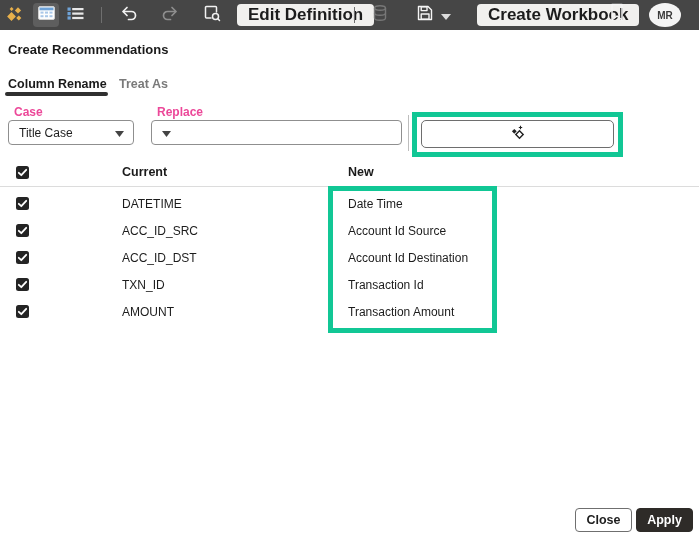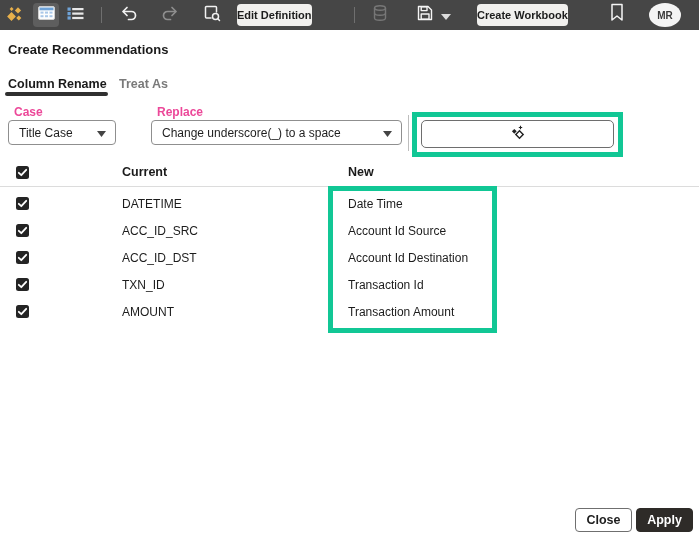--- a/index.html
+++ b/index.html
@@ -15,22 +15,22 @@
     font-family:"Liberation Sans", sans-serif;color:#1b1b1b;overflow:hidden;
   }
   
   .toolbar{position:absolute;top:0;left:0;width:699px;height:30px;background:var(--toolbar-bg);}
   .tb-icon{position:absolute;display:flex;align-items:center;justify-content:center;cursor:pointer;}
   .tb-iconbtn{width:26px;height:24px;top:3px;border-radius:4px;}
   .tb-iconbtn.selected{background:#5E5E5E;}
   .tb-sep{position:absolute;top:7px;width:1px;height:16px;background:#6F6F6F;}
   .tb-btn{
     position:absolute;top:4px;height:22px;display:flex;align-items:center;
-    background:#F1F0EE;border:none;border-radius:4px;padding:0 0;
-    font-family:"Liberation Sans",sans-serif;font-size:11px;font-weight:600;color:#1c1c1c;cursor:pointer;
+    background:#F1F0EE;border:none;border-radius:4px;padding:0 11px;
+    font-family:"Liberation Sans",sans-serif;font-size:17px;font-weight:600;color:#1c1c1c;cursor:pointer;
   }
   .avatar{
     position:absolute;top:3px;width:32px;height:24px;border-radius:50%;background:#F4F4F4;
     display:flex;align-items:center;justify-content:center;font-size:10px;font-weight:700;color:#3a3a3a;cursor:pointer;
   }
   
   .panel-title{position:absolute;left:8px;top:42px;font-size:13px;font-weight:600;color:#191919;}
   .tab{position:absolute;top:77px;font-size:12.5px;cursor:pointer;}
   .tab.active{font-weight:700;color:#1a1a1a;}
   .tab.inactive{font-weight:600;color:#7A7A7A;}
@@ -191,32 +191,31 @@
   <span class="avatar" style="left:649px;">MR</span>
 </div>
 
 <div class="panel-title">Create Recommendations</div>
 
 <div class="tab active" style="left:8px;">Column Rename</div>
 <div class="tab inactive" style="left:119px;">Treat As</div>
 <div class="tab-indicator"></div>
 
 <div class="field-label" style="left:14px;top:105px;">Case</div>
-<div class="dropdown" style="left:8px;top:120px;width:108px;">
+<div class="dropdown" style="left:8px;top:120px;width:126px;">
   <span>Title Case</span>
   <span>
     <svg width="9" height="6" viewBox="0 0 9 6">
         <polygon points="0,0 9,0 4.5,6" fill="#444"></polygon>
       </svg>
   </span>
 </div>
 
 <div class="field-label" style="left:157px;top:105px;">Replace</div>
 <div class="dropdown" style="left:151px;top:120px;width:251px;">
-  <span>Change underscore(_) to a space</span>
   <span>
     <svg width="9" height="6" viewBox="0 0 9 6">
         <polygon points="0,0 9,0 4.5,6" fill="#444"></polygon>
       </svg>
   </span>
 </div>
 
 <div class="vsep"></div>
 
 <button class="gen-btn">

